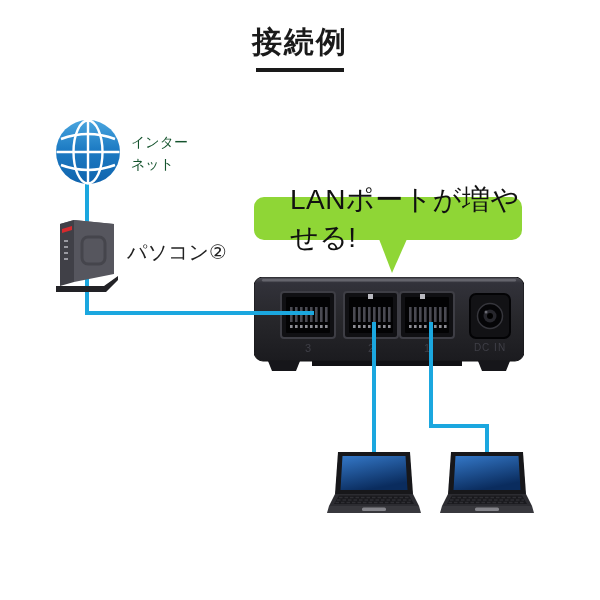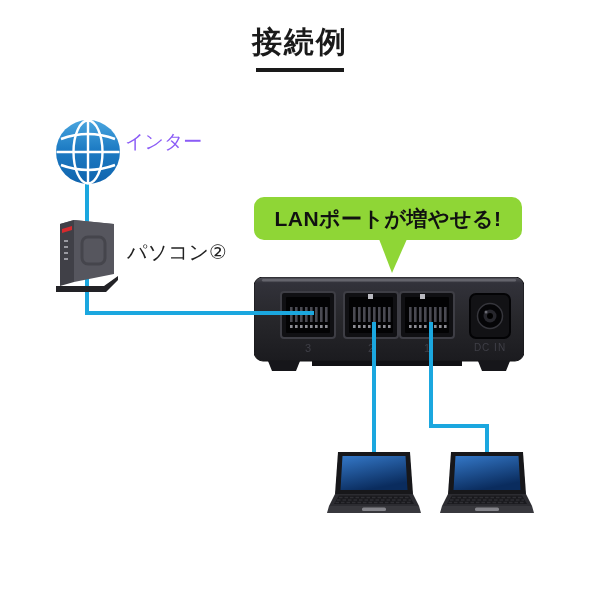--- a/index.html
+++ b/index.html
@@ -10,29 +10,29 @@
   body{background:#ffffff;font-family:"Liberation Sans","DejaVu Sans",sans-serif;}
   .stage{position:relative;width:536px;height:600px;background:#ffffff;overflow:hidden;}
 
   .title{position:absolute;left:0;top:22px;width:600px;text-align:center;
          font-size:30px;font-weight:bold;color:#1a1a1a;letter-spacing:2px;}
   .title-underline{position:absolute;left:256px;top:68px;width:88px;height:4px;background:#1a1a1a;}
 
   .cable{position:absolute;background:var(--cable);z-index:5;}
 
   .globe-wrap{position:absolute;left:53px;top:117px;width:70px;height:70px;z-index:6;}
-  .net-label{position:absolute;left:125px;top:131px;font-size:19px;line-height:22px;
-             font-weight:500;color:#8b5cf6;z-index:6;}
+  .net-label{position:absolute;left:131px;top:131px;font-size:14px;line-height:22px;
+             font-weight:500;color:#14532d;z-index:6;}
   .router-wrap{position:absolute;left:52px;top:212px;width:70px;height:86px;z-index:6;}
   .router-label{position:absolute;left:127px;top:239px;font-size:20px;font-weight:500;color:#222;z-index:6;}
 
   .callout{position:absolute;left:254px;top:197px;width:268px;height:43px;
            background:var(--callout-bg);border-radius:10px;z-index:4;
            display:flex;align-items:center;justify-content:center;}
-  .callout-text{font-size:21px;font-weight:bold;color:#111;letter-spacing:0.5px;}
+  .callout-text{font-size:28px;font-weight:normal;color:#111;letter-spacing:0.5px;margin-left:36px;}
   .callout-tail{position:absolute;left:379px;top:239px;width:0;height:0;z-index:4;
            border-left:13px solid transparent;border-right:15px solid transparent;
            border-top:34px solid var(--callout-bg);}
 
   .switch-wrap{position:absolute;left:254px;top:277px;width:270px;height:95px;z-index:3;}
 
   .laptop-wrap{position:absolute;width:96px;height:68px;z-index:6;}
   .laptop-1{left:326px;top:452px;}
   .laptop-2{left:439px;top:452px;}
   .pc-label{position:absolute;top:525px;width:140px;text-align:center;
@@ -71,20 +71,21 @@
         <ellipse cx="35" cy="35" rx="14.5" ry="31.5"></ellipse>
         <line x1="35" y1="3.5" x2="35" y2="66.5"></line>
         <line x1="3.5" y1="35" x2="66.5" y2="35"></line>
         <path d="M 8 22 Q 35 12 62 22"></path>
         <path d="M 8 48 Q 35 58 62 48"></path>
       </g>
     </svg>
   </div>
   <div class="net-label">
     <div>インター</div>
+    <div>ネット</div>
   </div>
 
   <div class="router-wrap">
     <svg width="70" height="86" viewBox="0 0 70 86">
 
       <polygon points="4,74 52,74 66,64 66,68 54,80 4,80" fill="#222226"></polygon>
 
       <polygon points="8,12 22,8 62,12 50,16" fill="#6b6b73"></polygon>
 
       <polygon points="22,8 62,12 62,62 22,70" fill="#56565e"></polygon>

